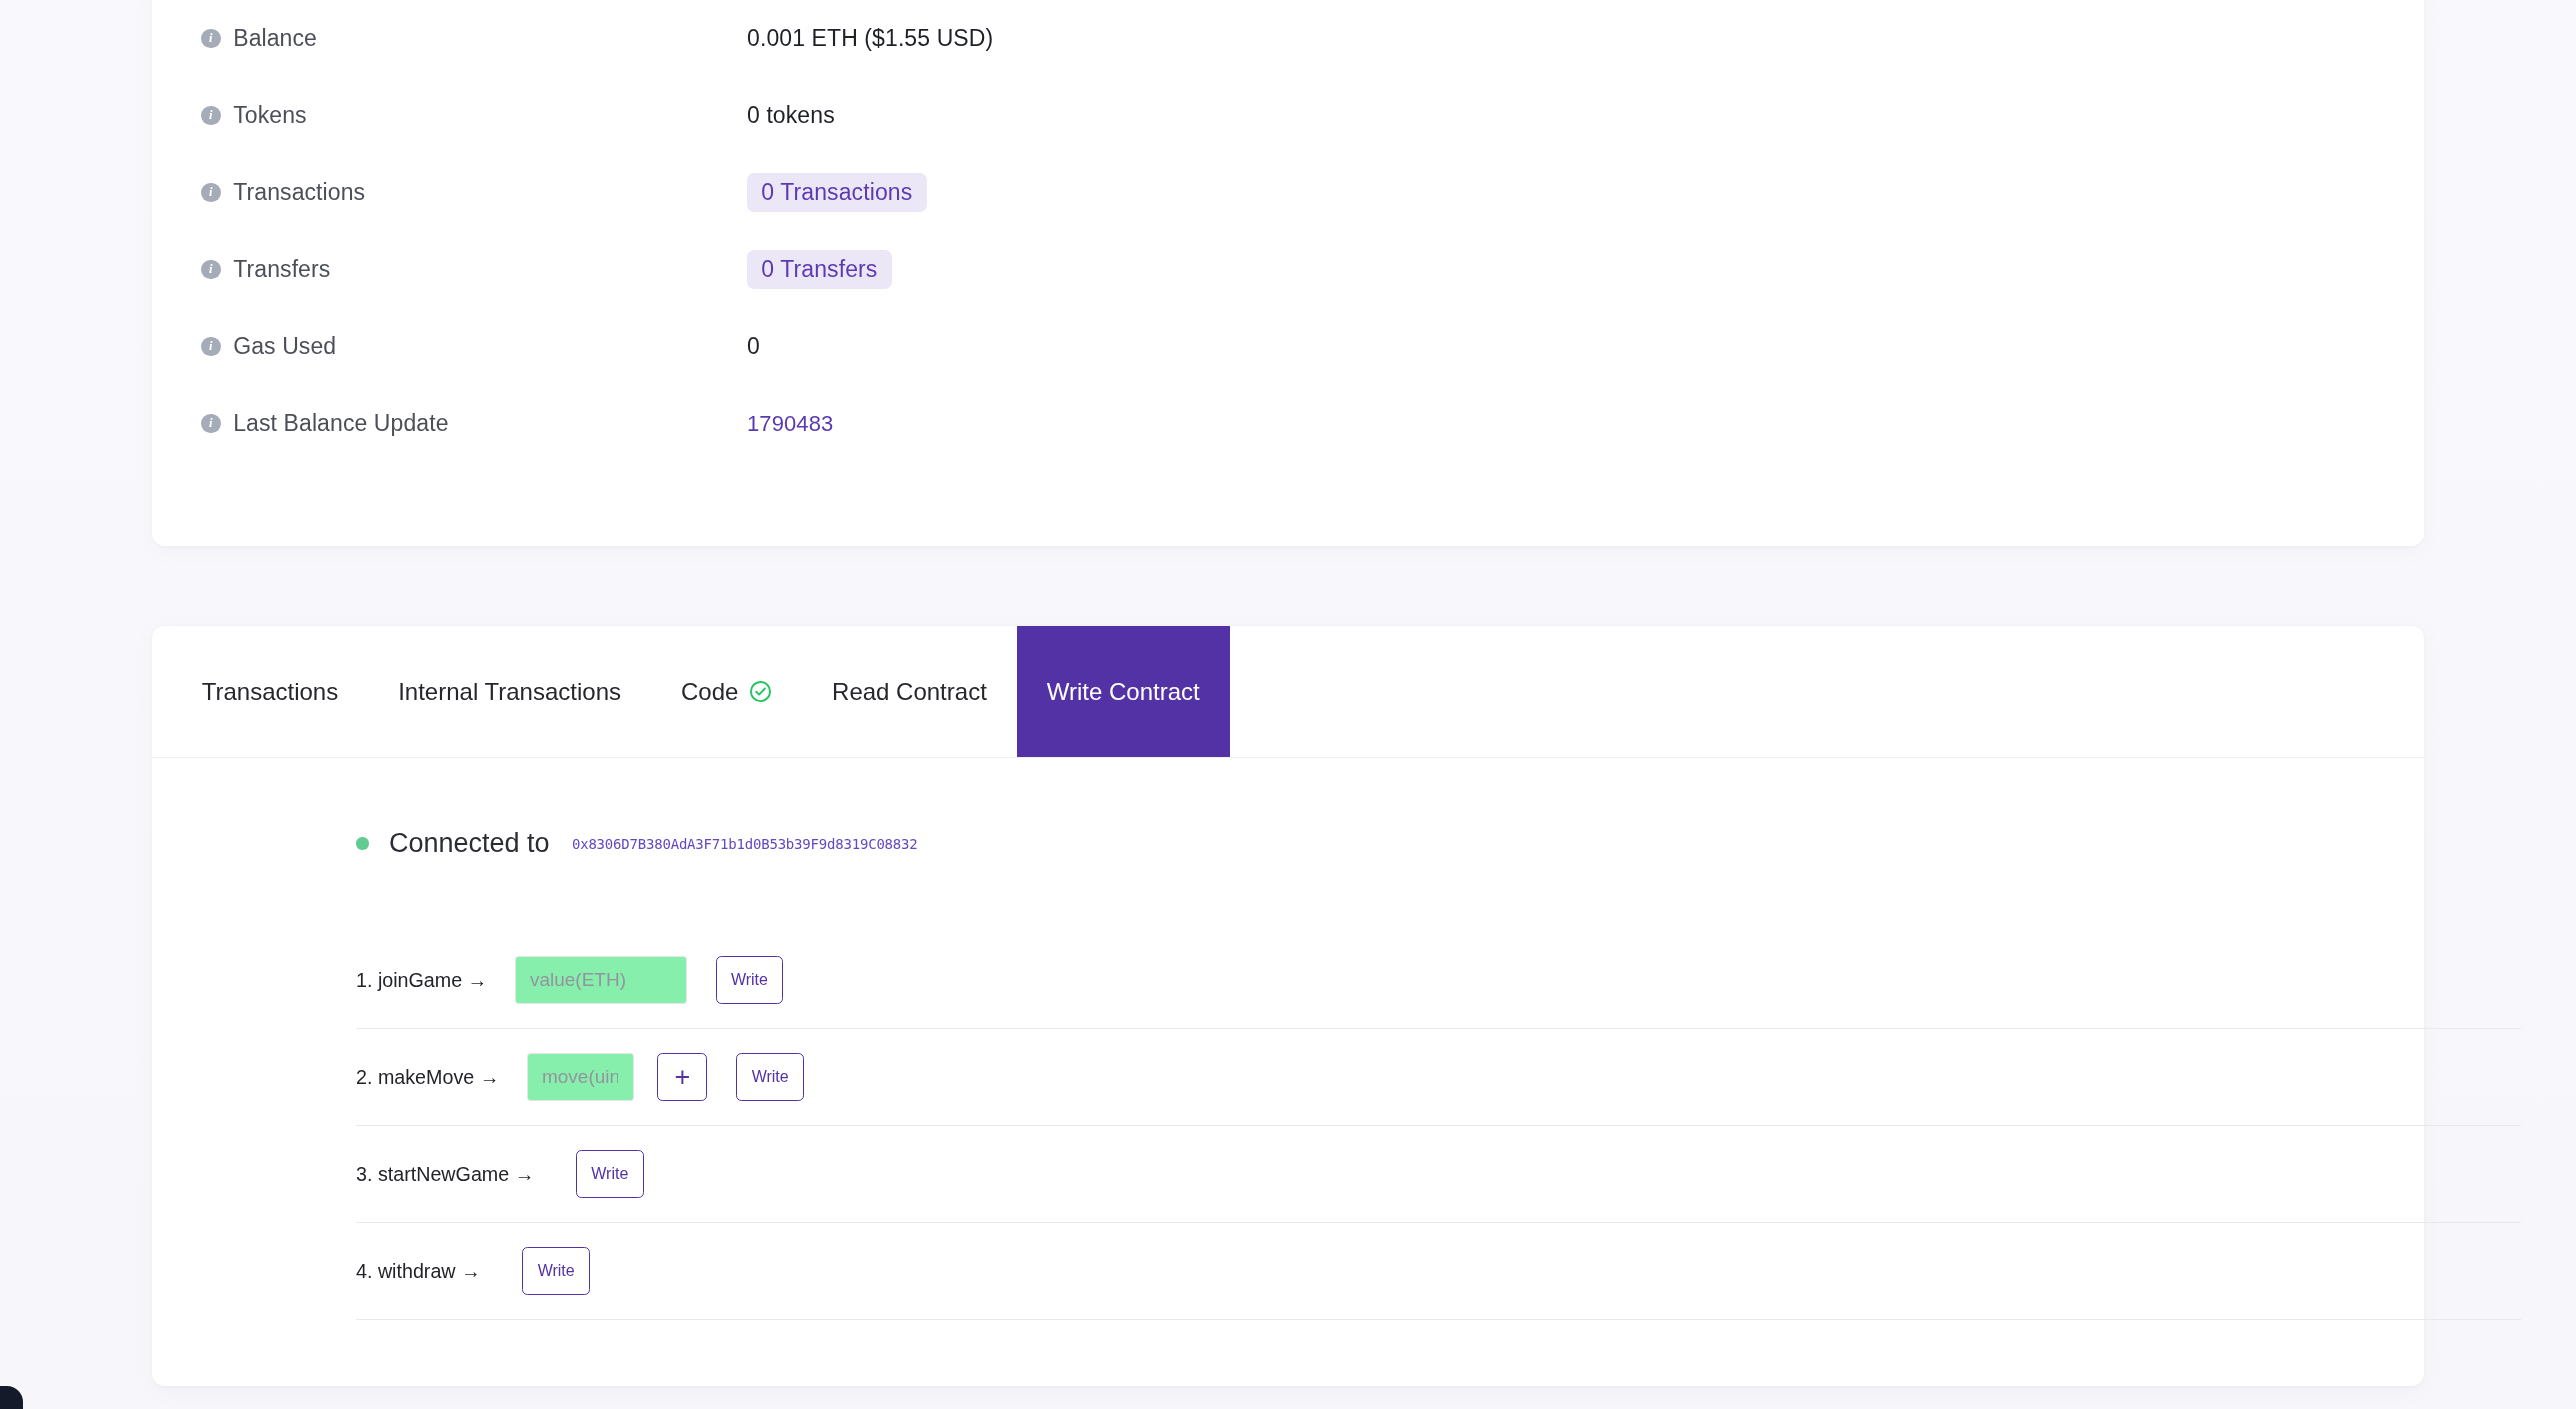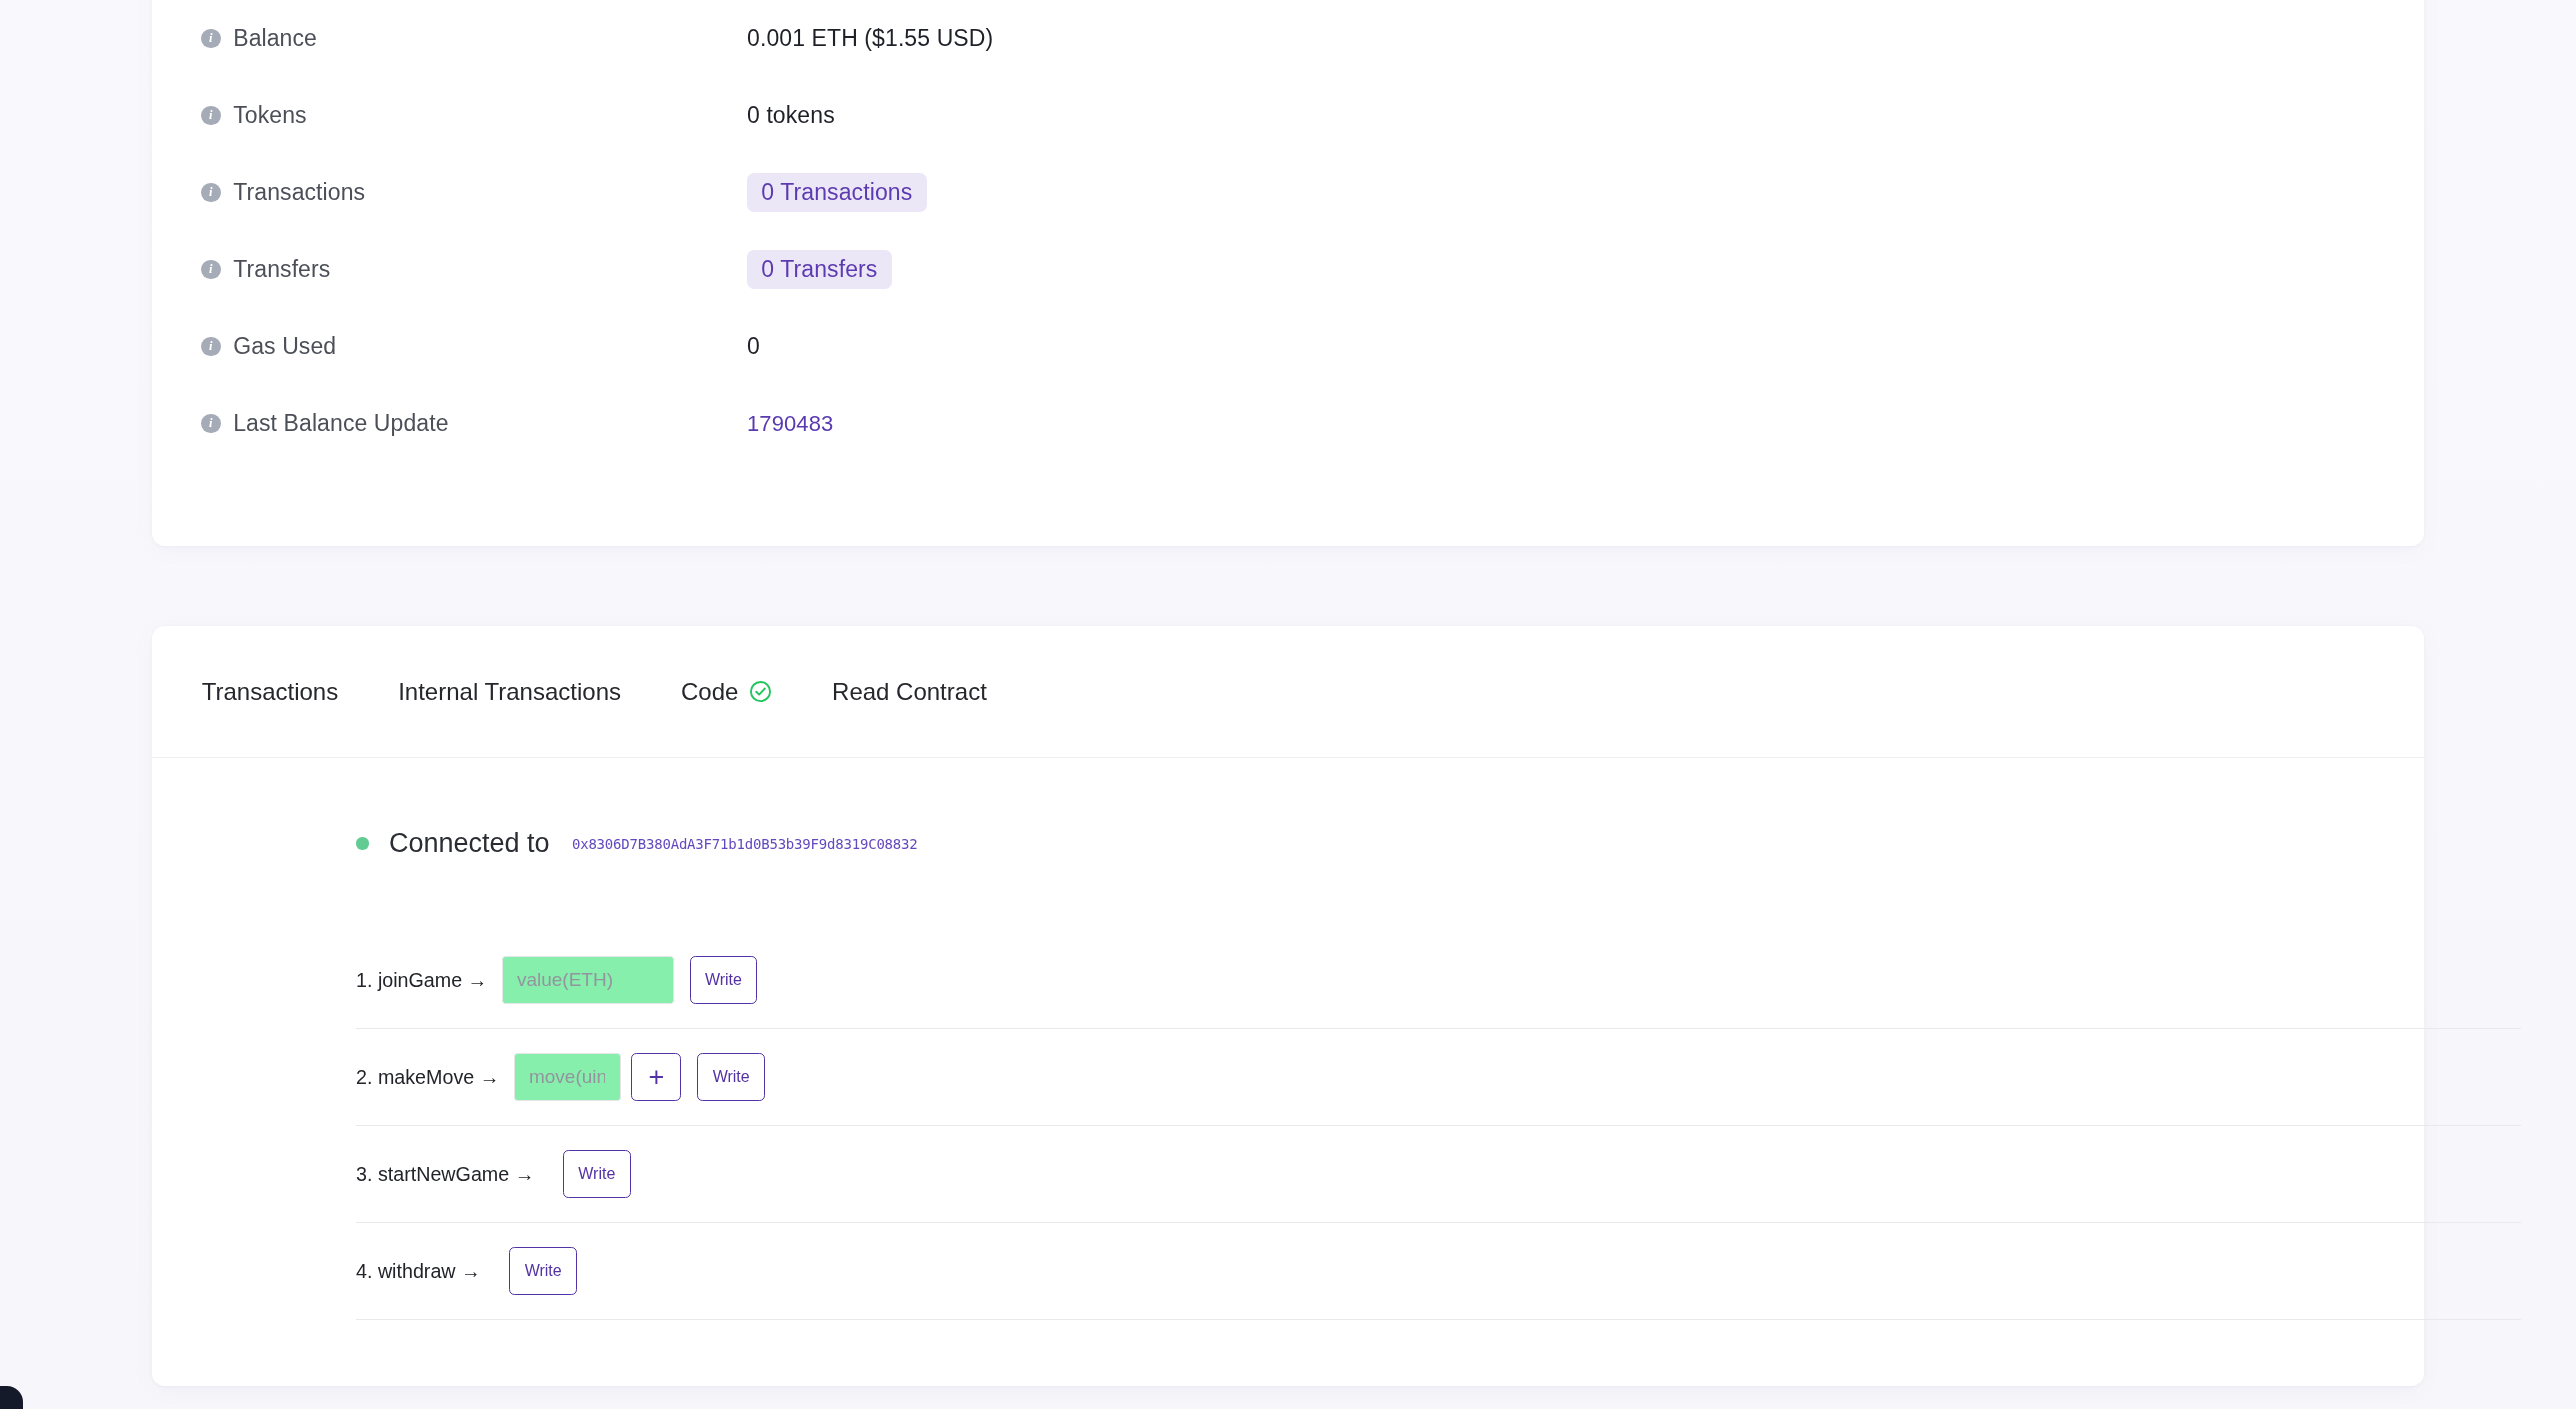--- a/index.html
+++ b/index.html
@@ -162,21 +162,21 @@
     position: absolute;
     left: 204px;
     top: 174px;
     width: 2165px;
   }
   .fn-row {
     display: flex;
     align-items: center;
     border-bottom: 1.8px solid #e9e9ed;
     height: 97px;
-    gap: 0;
+    gap: 13px;
   }
   .fn-row:last-child { border-bottom: 1.8px solid #e9e9ed; }
   .fn-name {
     font-size: 19.7px;
     color: #22242a;
     margin-right: 14.3px;
     white-space: nowrap;
   }
   .fn-input {
     height: 48px;
@@ -301,20 +301,23 @@
       <div class="tab">
         <span>Code</span>
         <span class="check-icon"><svg viewBox="0 0 24 24" width="23" height="23">
             <circle cx="12" cy="12" r="10" fill="none" stroke="#22c55e" stroke-width="2"></circle>
             <path d="M7.5 12.3 L10.6 15.2 L16.5 8.9" fill="none" stroke="#22c55e" stroke-width="2" stroke-linecap="round" stroke-linejoin="round"></path>
           </svg></span>
       </div>
       <div class="tab">
         <span>Read Contract</span>
       </div>
+      <div class="tab active">
+        <span>Write Contract</span>
+      </div>
     </div>
 
   <div class="panel">
 
     <div class="connected">
       <span class="dot"></span>
       <span class="connected-label">Connected to</span>
       <span class="connected-address">0x8306D7B380AdA3F71b1d0B53b39F9d8319C08832</span>
     </div>
 

